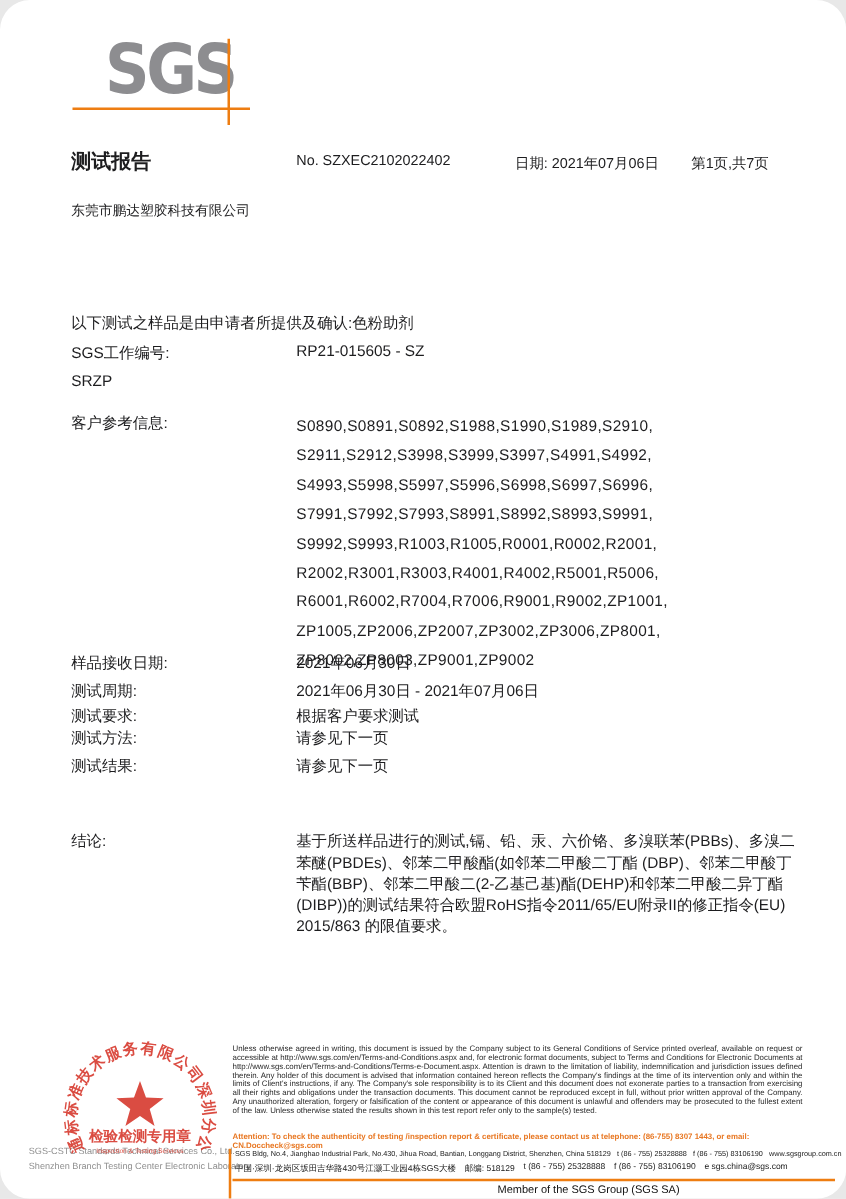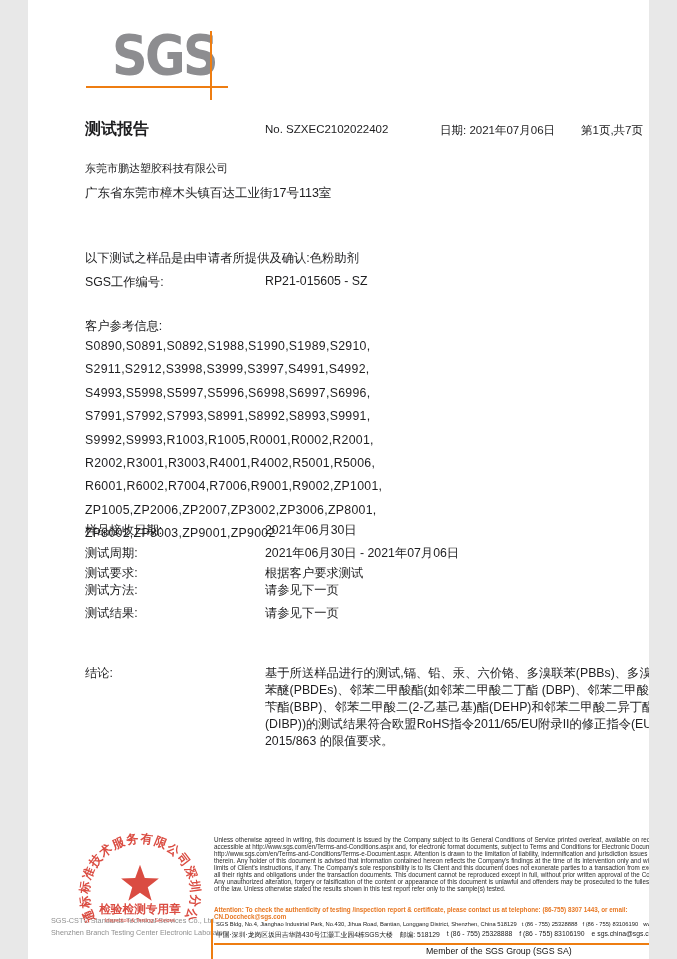--- a/index.html
+++ b/index.html
@@ -1,20 +1,21 @@
 <!DOCTYPE html>
 <html><head>
 <meta charset="utf-8">
 <style>
   html,body{margin:0;padding:0;background:#e8e8e8;}
   .page{
-    position:relative; width:621px; height:959px; margin:0 auto;
+    position:relative; width:677px; height:959px; margin:0 auto;
     background:#ffffff; overflow:hidden;
     font-family:"Liberation Sans","DejaVu Sans",sans-serif;
     color:#1d1d1f;
+    border-radius:24px;
   }
   
   .logo{
     position:absolute; left:84px; top:30px;
     font-size:55px; line-height:50px; font-weight:bold;
     color:#8d8d90; letter-spacing:-3px;
     transform:scaleX(0.9); transform-origin:left top;
     font-family:"DejaVu Sans","Liberation Sans",sans-serif;
   }
   .crop-h{position:absolute; left:58px; top:86px; width:142px; height:2px; background:#ee7d11;}
@@ -26,21 +27,21 @@
   .hpage{position:absolute; left:553px; top:123px; font-size:11.5px;}
   
   .appl-name{position:absolute; left:57px; top:161px; font-size:11px;}
   .appl-addr{position:absolute; left:57px; top:185px; font-size:12.5px;}
   .intro{position:absolute; left:57px; top:250px; font-size:12.3px;}
   
   .row{position:absolute; left:57px; width:583px; display:flex; font-size:12.3px;}
   .row .lbl{width:180px; flex:none;}
   .row .val{flex:1;}
   .r-job{top:274px;} .r-model{top:298px;}
-  .r-ref{top:318px;flex-direction:column;}
+  .r-ref{top:330px;}
   .r-ref .val{line-height:23.4px; white-space:pre-line; letter-spacing:0.3px;}
   .r-recv{top:522px;} .r-period{top:545px;} .r-req{top:565px;}
   .r-method{top:582px;} .r-result{top:605px;}
   .r-concl{top:665px;}
   .r-concl .val{line-height:17px; width:403px;}
   
   .lab-name{position:absolute; left:23px; top:915px; font-size:7.3px; line-height:11.5px; color:#8f8f8f; width:180px;}
   .stamp{position:absolute; left:42px; top:824px; width:140px; height:140px; overflow:visible; opacity:0.88;}
   .stamp .ring{fill:#d63428; font-size:10.5px; font-weight:bold; letter-spacing:1px;}
   .stamp .star{fill:#d63428;}
@@ -64,29 +65,29 @@
   <div class="logo">SGS</div>
   <div class="crop-h"></div>
   <div class="crop-v"></div>
 
   <div class="title">测试报告</div>
   <div class="hno">No. SZXEC2102022402</div>
   <div class="hdate">日期: 2021年07月06日</div>
   <div class="hpage">第1页,共7页</div>
 
   <div class="appl-name">东莞市鹏达塑胶科技有限公司</div>
-  <div class="appl-addr">广东省东莞市樟木头镇百达工业街17号113室</div>
 
   <div class="intro">以下测试之样品是由申请者所提供及确认:色粉助剂</div>
 
   <div class="row r-job">
     <span class="lbl">SGS工作编号:</span>
     <span class="val">RP21-015605 - SZ</span>
   </div>
   <div class="row r-model">
+    <span class="val">SRZP</span>
   </div>
   <div class="row r-ref">
     <span class="lbl">客户参考信息:</span>
     <span class="val">S0890,S0891,S0892,S1988,S1990,S1989,S2910,
 S2911,S2912,S3998,S3999,S3997,S4991,S4992,
 S4993,S5998,S5997,S5996,S6998,S6997,S6996,
 S7991,S7992,S7993,S8991,S8992,S8993,S9991,
 S9992,S9993,R1003,R1005,R0001,R0002,R2001,
 R2002,R3001,R3003,R4001,R4002,R5001,R5006,
 R6001,R6002,R7004,R7006,R9001,R9002,ZP1001,

